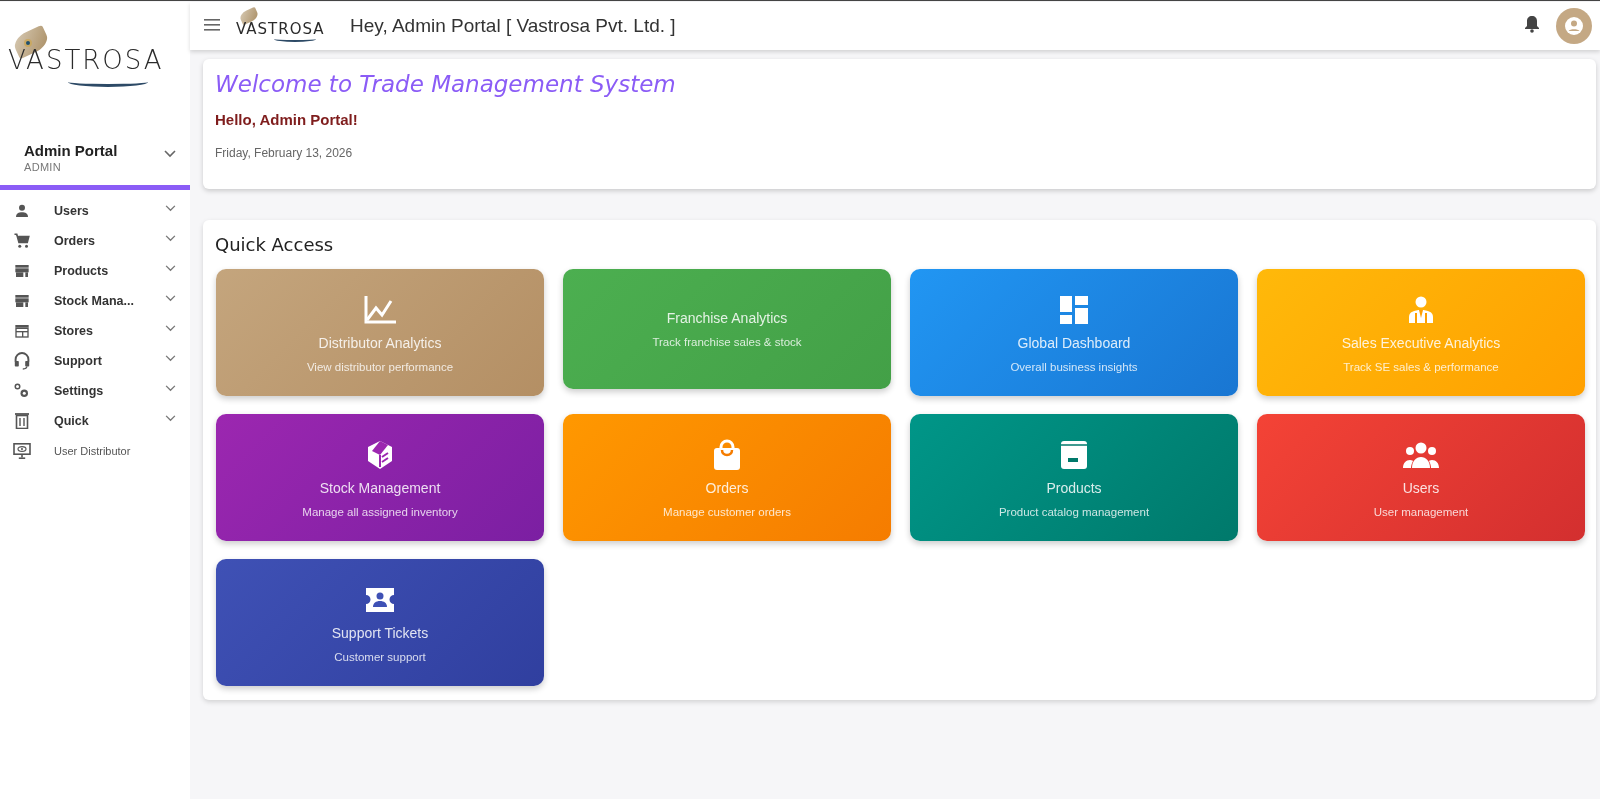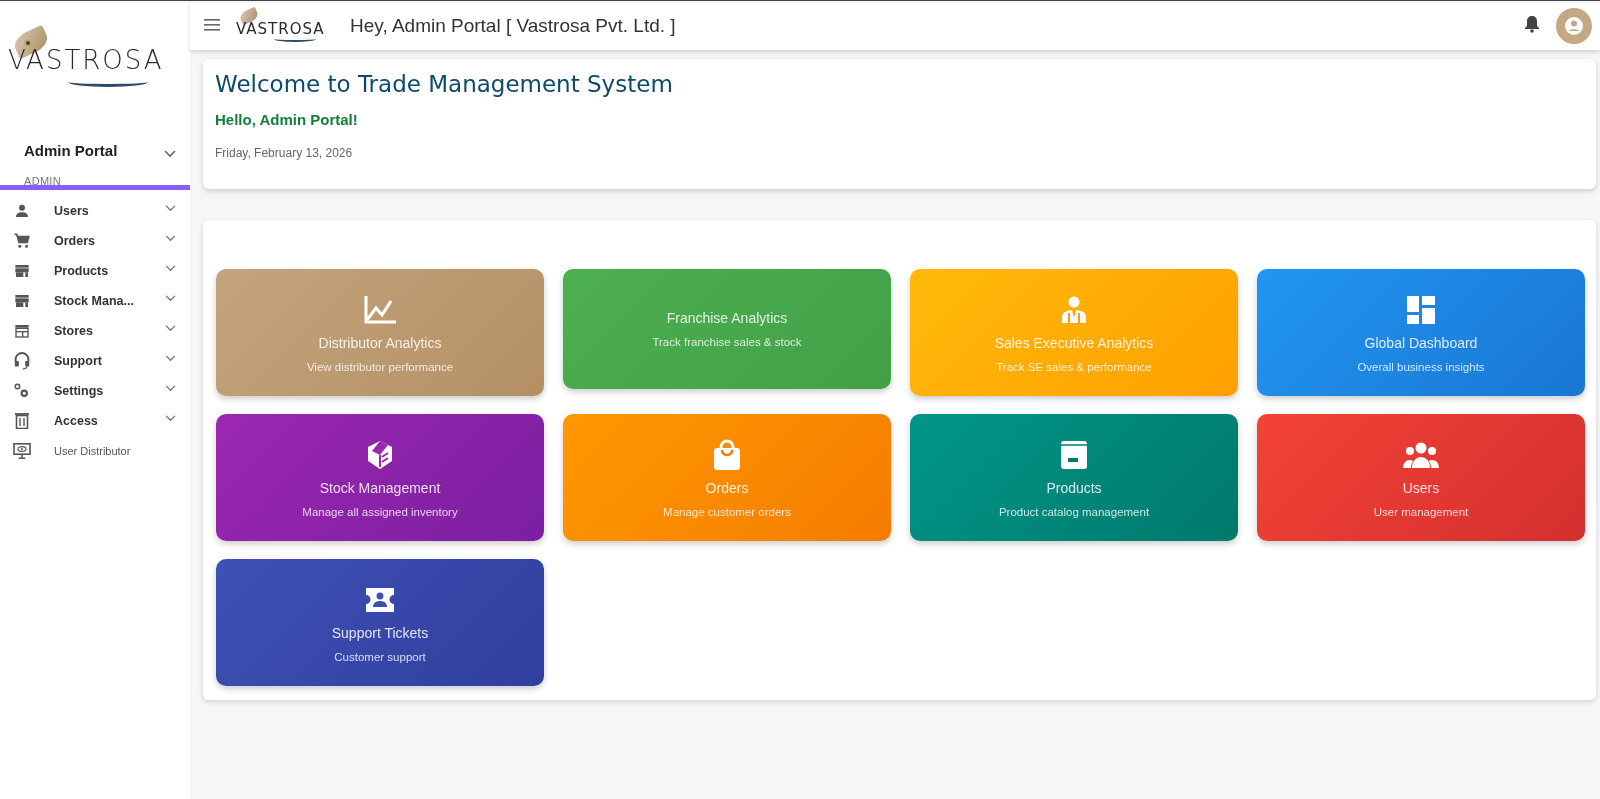--- a/index.html
+++ b/index.html
@@ -9,21 +9,21 @@
   
   .sidebar { position: absolute; left: 0; top: 1px; width: 190px; height: 798px; background: #fff; }
   .logo-wrap { height: 120px; display: flex; align-items: center; padding-left: 8px; }
   .logo { position: relative; width: 160px; height: 70px; }
   .logo .feather { position: absolute; left: 6px; top: 4px; width: 34px; height: 22px; border-radius: 50% 10% 50% 10%; background: linear-gradient(135deg,#d8cbb5,#a98d63); transform: rotate(-25deg); }
   .logo .eye { position: absolute; left: 16px; top: 12px; width: 8px; height: 8px; border-radius: 50%; background: #1f4f6e; border: 2px solid #c9a862; }
   .logo .text { position: absolute; left: 0; top: 18px; font-family: "DejaVu Sans", sans-serif; font-size: 26px; letter-spacing: 2px; color: #2b2b2b; font-weight: 300; }
   .logo .swoosh { position: absolute; left: 60px; top: 50px; width: 80px; height: 10px; border-bottom: 3px solid #2d4a66; border-radius: 0 0 50% 50%; }
   .user-box { height: 68px; padding: 20px 12px 0 24px; border-bottom: 5px solid #8b5cf6; position: relative; }
   .user-name { font-size: 15px; font-weight: 600; color: #222; }
-  .user-role { font-size: 11px; color: #777; margin-top: 16px; letter-spacing: .3px; }
+  .user-role { font-size: 11px; color: #777; margin-top: 2px; letter-spacing: .3px; }
   .user-box .chev { position: absolute; right: 14px; top: 28px; }
   .nav { list-style: none; padding-top: 6px; }
   .nav-item { height: 30px; display: flex; align-items: center; padding-left: 13px; position: relative; cursor: pointer; }
   .nav-item .ico { width: 18px; height: 18px; display: flex; align-items: center; justify-content: center; }
   .nav-item .lbl { margin-left: 23px; font-size: 12.5px; font-weight: 600; color: #333; }
   .nav-item .lbl.light { font-weight: 400; font-size: 11px; color: #555; }
   .nav-item .chev { position: absolute; right: 14px; top: 9px; }
   .chev svg { display: block; }
 
   
@@ -33,22 +33,22 @@
   .top-logo .text { position: absolute; left: 0; top: 12px; font-family: "DejaVu Sans", sans-serif; font-size: 15px; letter-spacing: 1px; color: #2b2b2b; }
   .top-logo .feather { position: absolute; left: 4px; top: 2px; width: 18px; height: 12px; border-radius: 50% 10% 50% 10%; background: linear-gradient(135deg,#d8cbb5,#a98d63); transform: rotate(-25deg); }
   .top-logo .swoosh { position: absolute; left: 38px; top: 28px; width: 42px; height: 6px; border-bottom: 2px solid #2d4a66; border-radius: 0 0 50% 50%; }
   .greeting { margin-left: 22px; font-size: 19px; color: #333; }
   .top-right { position: absolute; right: 8px; top: 6px; display: flex; align-items: center; }
   .bell { margin-right: 16px; cursor: pointer; }
   .avatar { width: 36px; height: 36px; border-radius: 50%; background: #c4a884; display: flex; align-items: center; justify-content: center; cursor: pointer; }
 
   
   .welcome { position: absolute; left: 203px; top: 58px; width: 1393px; height: 130px; background: #fff; border-radius: 6px; box-shadow: 0 2px 5px rgba(0,0,0,.18); padding: 10px 12px; }
-  .welcome h1 { font-family: "DejaVu Sans", sans-serif; font-weight: 400; font-size: 23px; color: #0c4a6e; margin-top: 2px; }
-  .welcome .hello { font-size: 15px; font-weight: 600; color: #15803d; margin-top: 14px; }
+  .welcome h1 { font-family: "DejaVu Sans", sans-serif; font-weight: 400; font-size: 23px; color: #8b5cf6; margin-top: 2px; font-style: italic; }
+  .welcome .hello { font-size: 15px; font-weight: 600; color: #7f1d1d; margin-top: 14px; }
   .welcome .date { font-size: 12px; color: #666; margin-top: 18px; }
 
   
   .quick { position: absolute; left: 203px; top: 219px; width: 1393px; height: 480px; background: #fff; border-radius: 6px; box-shadow: 0 2px 5px rgba(0,0,0,.15); padding: 12px 12px; }
   .quick h2 { font-family: "DejaVu Sans", sans-serif; font-weight: 400; font-size: 18px; color: #222; margin-top: 2px; }
   .grid { position: absolute; left: 13px; top: 49px; display: grid; grid-template-columns: repeat(4, 328px); grid-column-gap: 19px; grid-row-gap: 18px; }
   .tile { height: 127px; border-radius: 10px; color: #fff; display: flex; flex-direction: column; align-items: center; justify-content: center; box-shadow: 0 3px 6px rgba(0,0,0,.2); cursor: pointer; text-align: center; }
   .tile .t-ico { height: 34px; display: flex; align-items: center; justify-content: center; margin-bottom: 8px; }
   .tile .t-title { font-size: 14px; font-weight: 400; opacity: .85; }
   .tile .t-sub { font-size: 11.5px; margin-top: 10px; opacity: .8; }
@@ -185,21 +185,21 @@
     </li>
     <li class="nav-item">
       <span class="ico">
           <svg width="14" height="16" viewBox="0 0 14 16">
             <rect x="1.5" y="2.5" width="11" height="13" fill="none" stroke="#555" stroke-width="1.6"></rect>
             <line x1="0" y1="1" x2="14" y2="1" stroke="#555" stroke-width="1.8"></line>
             <line x1="5" y1="5" x2="5" y2="13" stroke="#555" stroke-width="1.4"></line>
             <line x1="9" y1="5" x2="9" y2="13" stroke="#555" stroke-width="1.4"></line>
           </svg>
         </span>
-      <span class="lbl">Access</span>
+      <span class="lbl">Quick</span>
       <span class="chev">
           <svg width="11" height="7" viewBox="0 0 12 8">
             <path d="M1 1l5 5 5-5" stroke="#777" stroke-width="1.5" fill="none"></path>
           </svg>
         </span>
     </li>
     <li class="nav-item">
       <span class="ico">
           <svg width="18" height="16" viewBox="0 0 22 20">
             <rect x="1" y="1" width="20" height="13" fill="none" stroke="#555" stroke-width="2"></rect>
@@ -245,64 +245,65 @@
   </div>
 </header>
 
 <section class="welcome">
   <h1>Welcome to Trade Management System</h1>
   <div class="hello">Hello, Admin Portal!</div>
   <div class="date">Friday, February 13, 2026</div>
 </section>
 
 <section class="quick">
+  <h2>Quick Access</h2>
   <div class="grid">
 
     <div class="tile" style="background:linear-gradient(135deg,#c4a57d,#b48f64)">
       <div class="t-ico">
           <svg width="32" height="28" viewBox="0 0 32 28">
             <path d="M2 0v26h30" stroke="#fff" stroke-width="3" fill="none"></path>
             <path d="M3 24l9-12 6 7 9-14" stroke="#fff" stroke-width="3" fill="none"></path>
           </svg>
         </div>
       <div class="t-title">Distributor Analytics</div>
       <div class="t-sub">View distributor performance</div>
     </div>
 
     <div class="tile noicon" style="background:linear-gradient(135deg,#4caf50,#43a047);height:120px">
 
       <div class="t-title">Franchise Analytics</div>
       <div class="t-sub">Track franchise sales &amp; stock</div>
+    </div>
+
+    <div class="tile" style="background:linear-gradient(135deg,#2196f3,#1976d2)">
+      <div class="t-ico">
+          <svg width="28" height="28" viewBox="0 0 28 28">
+            <rect x="0" y="0" width="12" height="16" fill="#fff"></rect>
+            <rect x="0" y="19" width="12" height="9" fill="#fff"></rect>
+            <rect x="15" y="0" width="13" height="9" fill="#fff"></rect>
+            <rect x="15" y="12" width="13" height="16" fill="#fff"></rect>
+          </svg>
+        </div>
+      <div class="t-title">Global Dashboard</div>
+      <div class="t-sub">Overall business insights</div>
     </div>
 
     <div class="tile" style="background:linear-gradient(135deg,#ffb90a,#ffa000)">
       <div class="t-ico">
           <svg width="26" height="28" viewBox="0 0 26 28">
             <circle cx="13" cy="6" r="5.5" fill="#fff"></circle>
             <path d="M1 27v-6c0-5 5-7 12-7s12 2 12 7v6z" fill="#fff"></path>
             <path d="M11 14l2 8 2-8z" fill="#ffa000"></path>
             <rect x="7" y="17" width="2" height="10" fill="#ffa000"></rect>
             <rect x="17" y="17" width="2" height="10" fill="#ffa000"></rect>
           </svg>
         </div>
       <div class="t-title">Sales Executive Analytics</div>
       <div class="t-sub">Track SE sales &amp; performance</div>
-    </div>
-
-    <div class="tile" style="background:linear-gradient(135deg,#2196f3,#1976d2)">
-      <div class="t-ico">
-          <svg width="28" height="28" viewBox="0 0 28 28">
-            <rect x="0" y="0" width="12" height="16" fill="#fff"></rect>
-            <rect x="0" y="19" width="12" height="9" fill="#fff"></rect>
-            <rect x="15" y="0" width="13" height="9" fill="#fff"></rect>
-            <rect x="15" y="12" width="13" height="16" fill="#fff"></rect>
-          </svg>
-        </div>
-      <div class="t-title">Global Dashboard</div>
-      <div class="t-sub">Overall business insights</div>
     </div>
 
     <div class="tile" style="background:linear-gradient(135deg,#9c27b0,#7b1fa2)">
       <div class="t-ico">
           <svg width="32" height="32" viewBox="0 0 32 32">
             <path d="M16 2l12 6v14l-12 8-12-8V8z" fill="#fff"></path>
             <path d="M16 2l-8 10 8 4 8-10z" fill="#9c27b0"></path>
             <path d="M16 16v12" stroke="#9c27b0" stroke-width="2"></path>
             <path d="M18 18l6-4M18 23l6-4" stroke="#9c27b0" stroke-width="2"></path>
           </svg>

